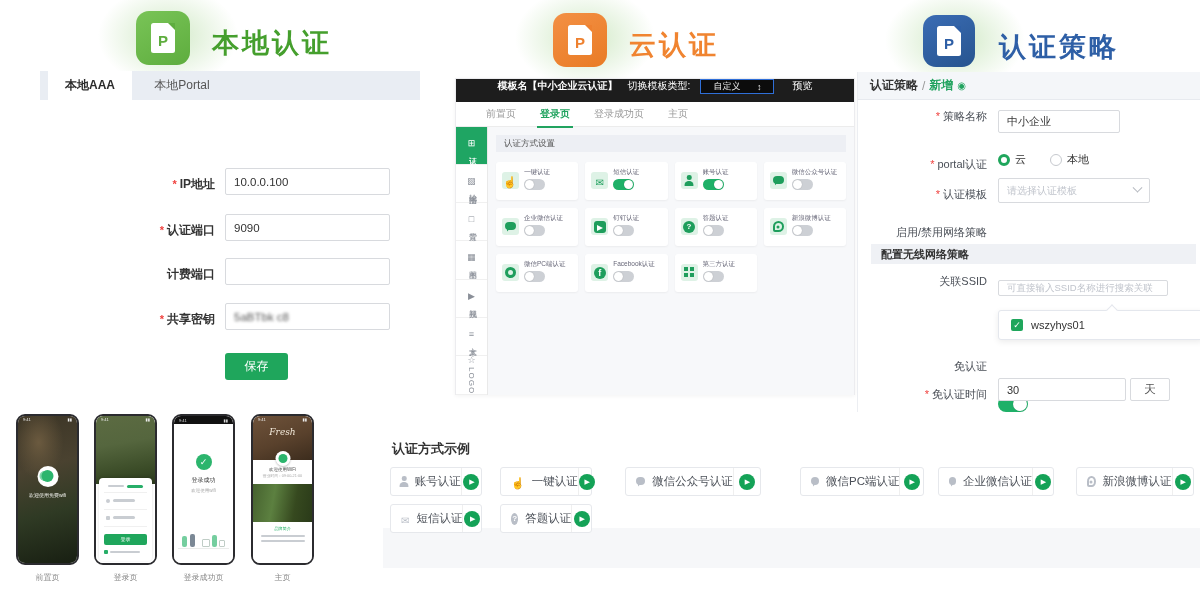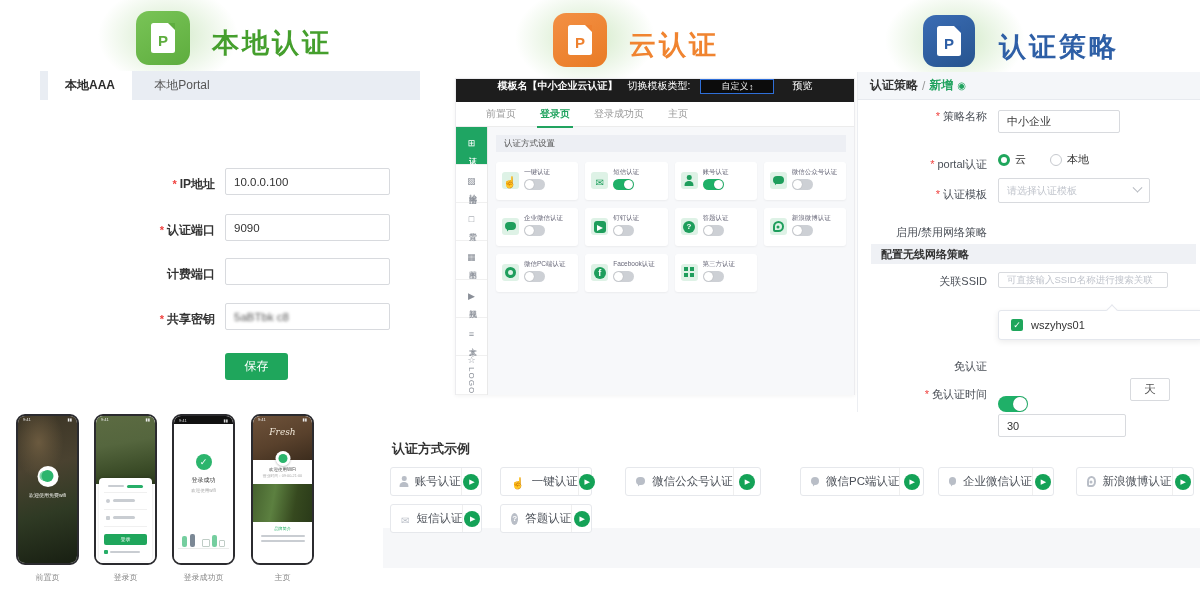--- a/index.html
+++ b/index.html
@@ -43,21 +43,21 @@
   .tabbar{background:#e9edf3;display:flex;align-items:stretch;}
   .tabbar .tab{display:flex;align-items:center;justify-content:center;font-size:12px;color:#555;}
   .tabbar .tab.active{background:#fff;font-weight:bold;color:#2b2b2b;}
   .blurred{filter:blur(1.6px);color:#555;}
 
   
   .mock{border:1px solid #ececef;box-shadow:0 1px 4px rgba(0,0,0,.05);background:#fff;}
   .mock-top{height:23px;background:#1d1d1d;display:flex;align-items:flex-start;justify-content:center;
             gap:10px;color:#fff;font-size:10px;}
   .mock-select{width:74px;height:15px;background:#0c0c0c;border:1px solid #2f6fd8;color:#eee;
-               font-size:9px;display:flex;align-items:center;justify-content:space-between;padding:0 20px;}
+               font-size:9px;display:flex;align-items:center;justify-content:space-between;padding:0 12px;}
   .mock-tabs{height:25px;border-bottom:1px solid #ececec;display:flex;align-items:center;
              padding-left:30px;gap:24px;}
   .mock-tabs .mtab{font-size:10px;color:#999;position:relative;}
   .mock-tabs .mtab.active{color:#21a35f;font-weight:bold;}
   .mock-tabs .mtab.active::after{content:"";position:absolute;left:-3px;right:-3px;bottom:-7px;
              height:2px;background:#21a35f;}
   .mock-body{display:flex;height:268px;}
   .msidebar{width:32px;border-right:1px solid #e9e9e9;display:flex;flex-direction:column;}
   .msb-item{flex:1;display:flex;flex-direction:column;align-items:center;justify-content:center;
             gap:2px;border-bottom:1px solid #f0f0f0;color:#8a8f98;}
@@ -373,38 +373,38 @@
     <div class="abs" style="right:213px;top:150px;text-align:center;">
       <span class="plabel">启用/禁用网络策略</span>
     </div>
     <div class="abs toggle on" style="left:140px;top:146px;width:30px;height:16px;"></div>
 
     <div class="abs psec" style="left:13px;top:172px;width:325px;height:20px;">配置无线网络策略</div>
 
     <div class="abs" style="right:213px;top:199px;text-align:right;">
       <span class="plabel">关联SSID</span>
     </div>
-    <div class="abs tinput" style="left:140px;top:200px;width:170px;height:16px;text-align:center;">
+    <div class="abs tinput" style="left:140px;top:208px;width:170px;height:16px;text-align:center;">
       <span class="placeholder" style="font-size:9.5px;">可直接输入SSID名称进行搜索关联</span>
     </div>
     <div class="abs caret-up" style="left:250px;top:234px;z-index:2;"></div>
     <div class="abs drop-panel" style="left:140px;top:238px;width:205px;height:30px;">
       <span class="checkbox">✓</span>
       <span style="font-size:11px;">wszyhys01</span>
     </div>
 
     <div class="abs" style="right:213px;top:284px;">
       <span class="plabel">免认证</span>
     </div>
     <div class="abs toggle on" style="left:140px;top:280px;width:30px;height:16px;"></div>
 
     <div class="abs" style="right:213px;top:312px;">
       <span class="plabel"><span class="star">*</span><span>免认证时间</span></span>
     </div>
-    <div class="abs tinput" style="left:140px;top:306px;width:128px;height:23px;font-size:11px;margin-top:36px;">
+    <div class="abs tinput" style="left:140px;top:306px;width:128px;height:23px;font-size:11px;">
       <span>30</span>
     </div>
     <div class="abs tinput" style="left:272px;top:306px;width:40px;height:23px;justify-content:center;color:#555;">
       <span>天</span>
     </div>
   </div>
 
   <div class="abs phone" style="left:16px;top:414px;width:63px;height:151px;">
     <div style="position:relative;width:100%;height:100%;background:
          radial-gradient(60% 35% at 35% 18%,#6b5a3f,rgba(0,0,0,0) 70%),

